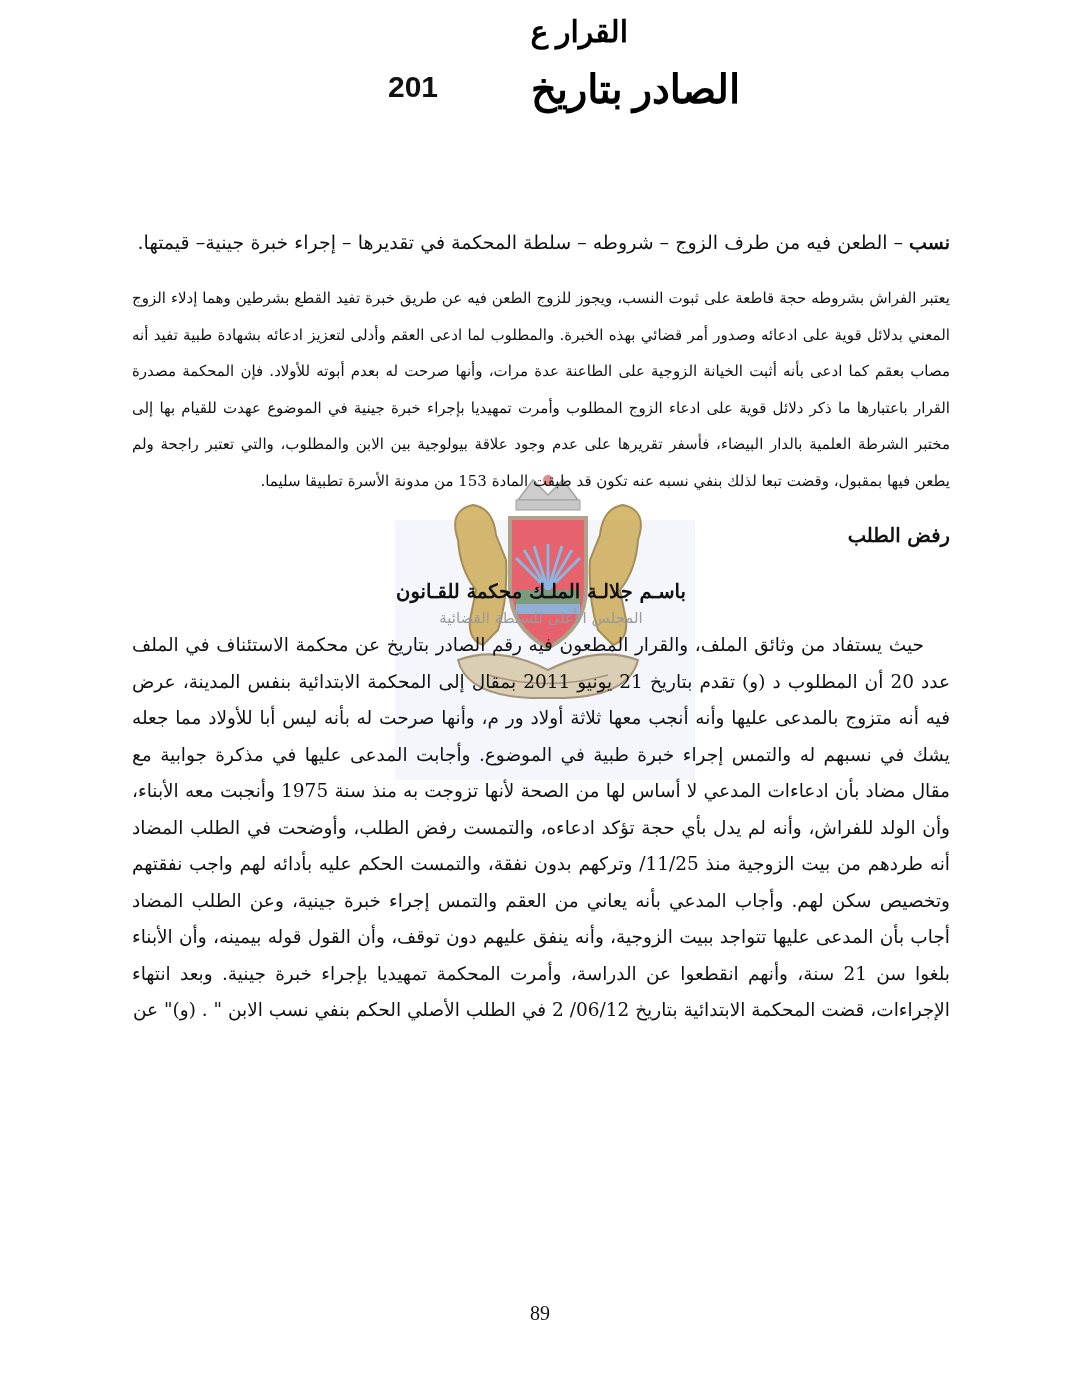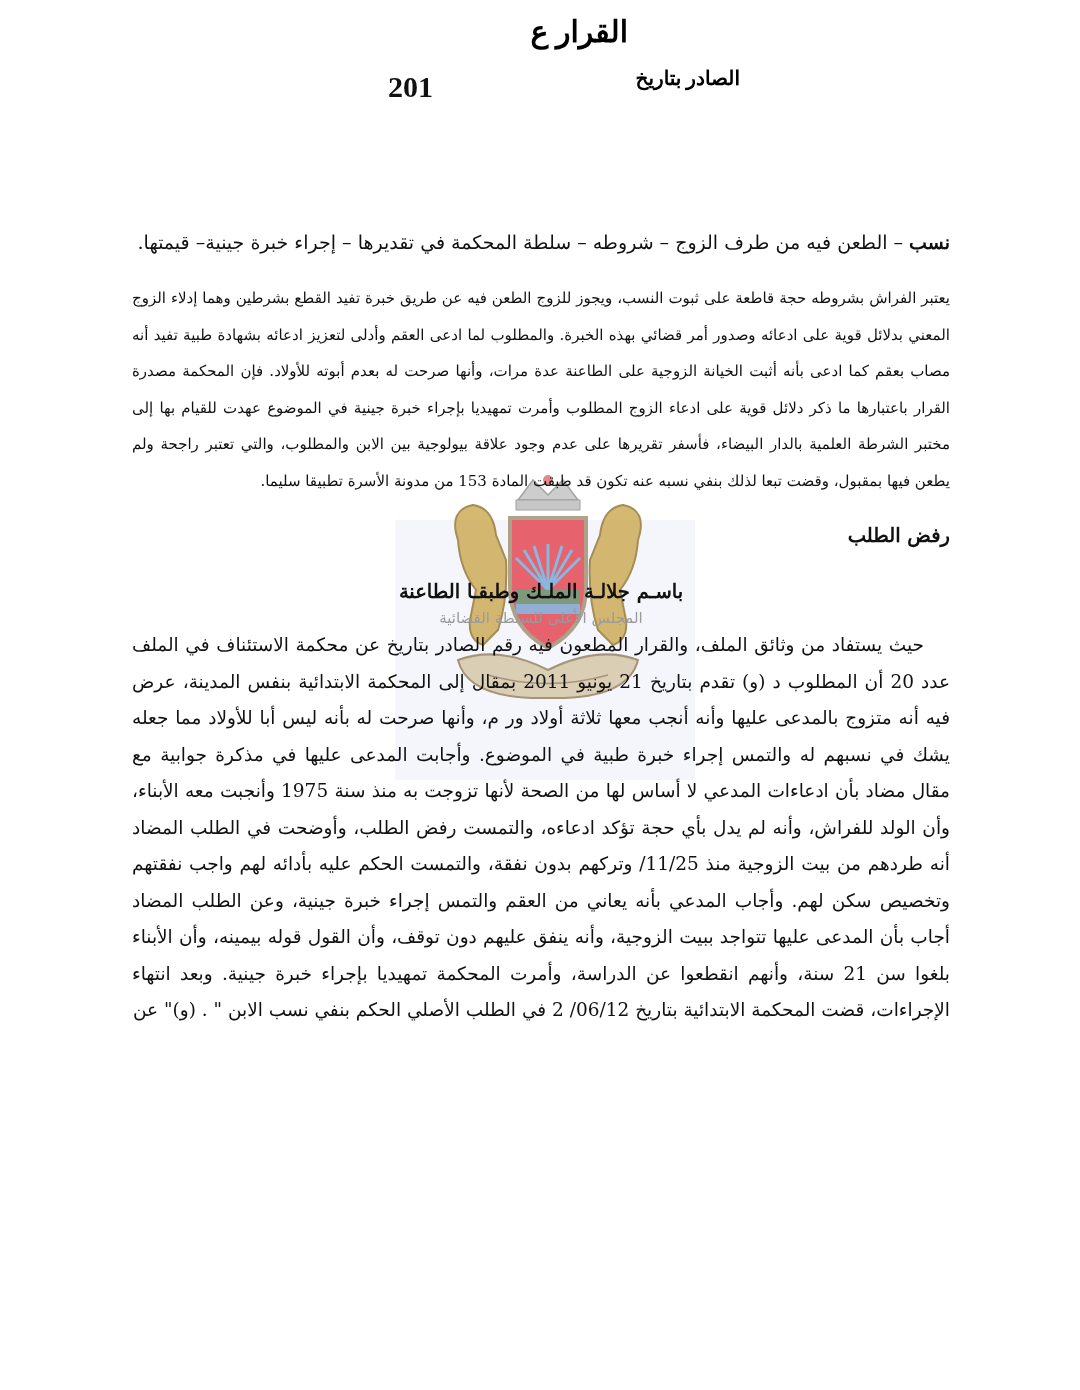--- a/index.html
+++ b/index.html
@@ -31,26 +31,26 @@
   }
   .hdr-line {
     position: absolute;
     font-family: Liberation Serif, serif;
     font-weight: bold;
     color: #000;
     white-space: nowrap;
     direction: rtl;
   }
   .hdr-1 { top: 14px; right: 452px; font-size: 30px; }
-  .hdr-2 { top: 66px; right: 340px; font-size: 20px; text-align: right; }
+  .hdr-2 { top: 66px; right: 340px; font-size: 40px; text-align: right; }
   .hdr-2-year {
     position: absolute;
     top: 70px;
     left: 388px;
-    font-family: Liberation Serif, serif;
+    font-family: Liberation Sans, sans-serif;
     font-weight: bold;
     font-size: 30px;
     direction: ltr;
   }
   .hdr-3 { top: 116px; right: 330px; font-size: 30px; }
 
   
   .content {
     position: absolute;
     top: 226px;
@@ -187,20 +187,21 @@
 
   <div class="content">
     <p class="summary">
       <span class="kw">نسب</span><span> – الطعن فيه من طرف الزوج – شروطه – سلطة المحكمة في تقديرها – إجراء خبرة جينية– قيمتها.</span>
     </p>
 
     <p class="principle">يعتبر الفراش بشروطه حجة قاطعة على ثبوت النسب، ويجوز للزوج الطعن فيه عن طريق خبرة تفيد القطع بشرطين وهما إدلاء الزوج المعني بدلائل قوية على ادعائه وصدور أمر قضائي بهذه الخبرة. والمطلوب لما ادعى العقم وأدلى لتعزيز ادعائه بشهادة طبية تفيد أنه مصاب بعقم كما ادعى بأنه أثبت الخيانة الزوجية على الطاعنة عدة مرات، وأنها صرحت له بعدم أبوته للأولاد. فإن المحكمة مصدرة القرار باعتبارها ما ذكر دلائل قوية على ادعاء الزوج المطلوب وأمرت تمهيديا بإجراء خبرة جينية في الموضوع عهدت للقيام بها إلى مختبر الشرطة العلمية بالدار البيضاء، فأسفر تقريرها على عدم وجود علاقة بيولوجية بين الابن والمطلوب، والتي تعتبر راجحة ولم يطعن فيها بمقبول، وقضت تبعا لذلك بنفي نسبه عنه تكون قد طبقت المادة 153 من مدونة الأسرة تطبيقا سليما.</p>
 
     <p class="decision">رفض الطلب</p>
 
-    <p class="invocation">باسـم جلالـة الملـك وطبقـا الطاعنة</p>
+    <p class="invocation">باسـم جلالـة الملـك محكمة للقـانون</p>
 
     <p class="watermark-text">المجلس الأعلى للسلطة القضائية</p>
 
     <p class="facts"><span class="indent"></span><span>حيث يستفاد من وثائق الملف، والقرار المطعون فيه رقم        الصادر بتاريخ          عن محكمة الاستئناف           في الملف عدد         20 أن المطلوب       د (و) تقدم بتاريخ 21 يونيو 2011 بمقال إلى المحكمة الابتدائية بنفس المدينة، عرض فيه أنه متزوج بالمدعى عليها وأنه أنجب معها ثلاثة أولاد      ور       م، وأنها صرحت له بأنه ليس أبا للأولاد مما جعله يشك في نسبهم له والتمس إجراء خبرة طبية في الموضوع. وأجابت المدعى عليها في مذكرة جوابية مع مقال مضاد بأن ادعاءات المدعي لا أساس لها من الصحة لأنها تزوجت به منذ سنة 1975 وأنجبت معه الأبناء، وأن الولد للفراش، وأنه لم يدل بأي حجة تؤكد ادعاءه، والتمست رفض الطلب، وأوضحت في الطلب المضاد أنه طردهم من بيت الزوجية منذ 11/25/     وتركهم بدون نفقة، والتمست الحكم عليه بأدائه لهم واجب نفقتهم وتخصيص سكن لهم. وأجاب المدعي بأنه يعاني من العقم والتمس إجراء خبرة جينية، وعن الطلب المضاد أجاب بأن المدعى عليها تتواجد ببيت الزوجية، وأنه ينفق عليهم دون توقف، وأن القول قوله بيمينه، وأن الأبناء بلغوا سن 21 سنة، وأنهم انقطعوا عن الدراسة، وأمرت المحكمة تمهيديا بإجراء خبرة جينية. وبعد انتهاء الإجراءات، قضت المحكمة الابتدائية بتاريخ 06/12/    2 في الطلب الأصلي الحكم بنفي نسب الابن "     . (و)" عن</span></p>
   </div>
 
+  <div class="page-number">89</div>
 </div>
 
 </body></html>

